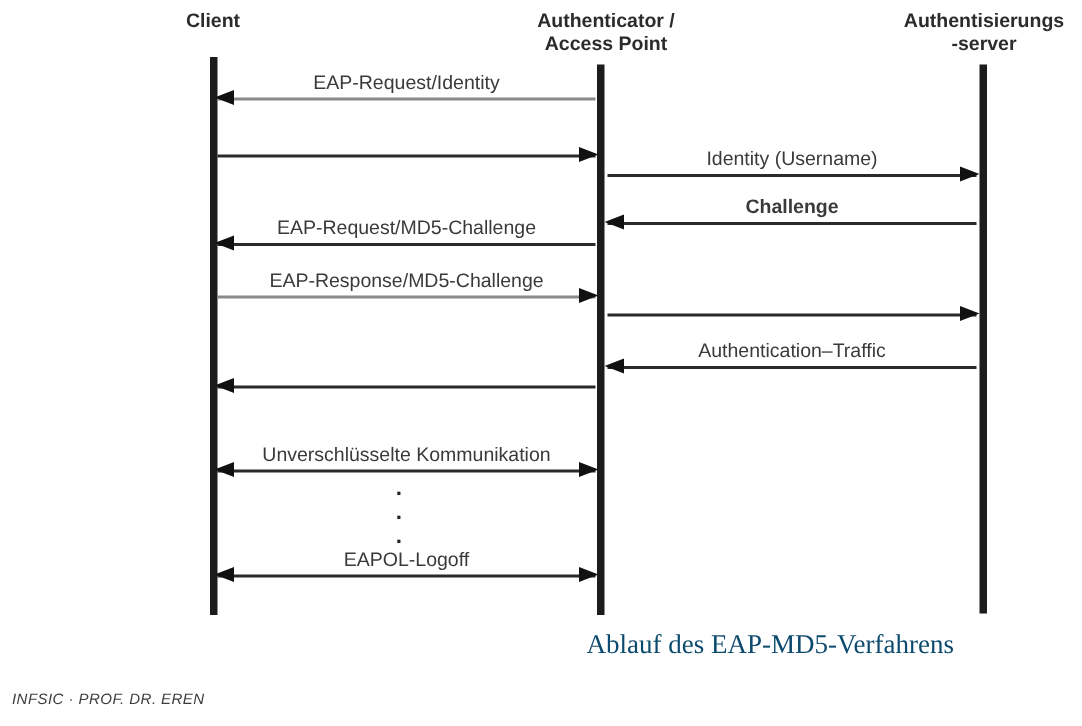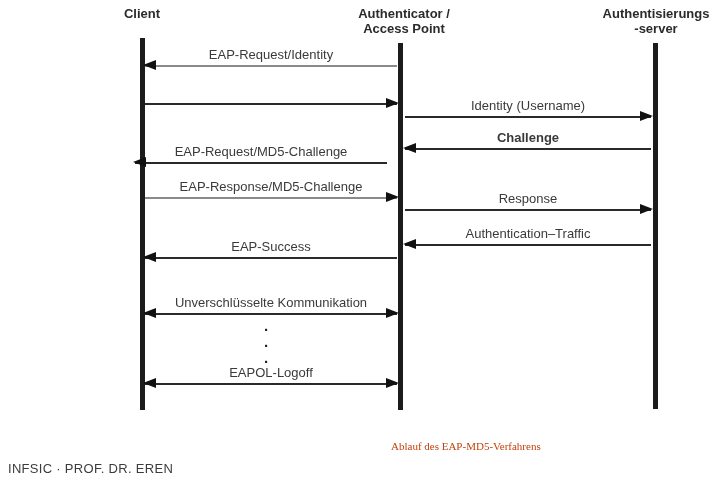--- a/index.html
+++ b/index.html
@@ -39,32 +39,32 @@
 
   
   .ellipsis {
     position:absolute; left:254px; top:318px; width:24px; text-align:center;
     font-size:15px; font-weight:bold; color:#222; line-height:16px;
   }
   .ellipsis span { display:block; }
 
   
   .caption {
-    position:absolute; left:391px; top:440px;
-    font-family:"Liberation Serif", serif; font-size:11px; color:#c2410c; white-space:nowrap;
+    position:absolute; left:391px; top:419px;
+    font-family:"Liberation Serif", serif; font-size:18px; color:#0c4a6e; white-space:nowrap;
   }
   .overlay {
     position:absolute; left:184px; top:413px;
     font-family:"Liberation Serif", serif; font-style:italic;
     font-size:23px; line-height:26.5px; white-space:nowrap;
   }
   .overlay span { display:block; }
   .footer {
     position:absolute; left:8px; top:461px;
-    font-size:13px; color:#3c3c3c; letter-spacing:0.3px; white-space:nowrap;
+    font-size:10px; color:#3c3c3c; letter-spacing:0.3px; white-space:nowrap;font-style:italic;
   }
 </style>
 </head>
 <body>
 
 <div class="stage">
 
   <div class="actor-label" id="actor-client">
     <span>Client</span>
   </div>
@@ -94,42 +94,40 @@
       <div class="msg" style="left: 403px; width: 250px; top: 94px;">
         <span class="msg-label">Identity (Username)</span>
         <div class="msg-line" style="background: rgb(42, 42, 42);"></div>
         <span class="ah ah-r"></span>
       </div>
       <div class="msg" style="left: 403px; width: 250px; top: 126px; font-weight: bold;">
         <span class="msg-label">Challenge</span>
         <div class="msg-line" style="background: rgb(42, 42, 42);"></div>
         <span class="ah ah-l"></span>
       </div>
-      <div class="msg" style="left: 133px; width: 256px; top: 140px;">
+      <div class="msg" style="left: 143px; width: 256px; top: 140px;">
         <span class="msg-label">EAP-Request/MD5-Challenge</span>
         <div class="msg-line" style="background: rgb(42, 42, 42);"></div>
         <span class="ah ah-l"></span>
       </div>
       <div class="msg" style="left: 143px; width: 256px; top: 175px;">
         <span class="msg-label">EAP-Response/MD5-Challenge</span>
         <div class="msg-line" style="background: rgb(138, 138, 138);"></div>
         <span class="ah ah-r"></span>
       </div>
       <div class="msg" style="left: 403px; width: 250px; top: 187px;">
-        <span class="msg-label">Response</span>
         <div class="msg-line" style="background: rgb(42, 42, 42);"></div>
         <span class="ah ah-r"></span>
       </div>
       <div class="msg" style="left: 403px; width: 250px; top: 222px;">
         <span class="msg-label">Authentication–Traffic</span>
         <div class="msg-line" style="background: rgb(42, 42, 42);"></div>
         <span class="ah ah-l"></span>
       </div>
       <div class="msg" style="left: 143px; width: 256px; top: 235px;">
-        <span class="msg-label">EAP-Success</span>
         <div class="msg-line" style="background: rgb(42, 42, 42);"></div>
         <span class="ah ah-l"></span>
       </div>
       <div class="msg" style="left: 143px; width: 256px; top: 291px;">
         <span class="msg-label">Unverschlüsselte Kommunikation</span>
         <div class="msg-line" style="background: rgb(42, 42, 42);"></div>
         <span class="ah ah-l"></span>
         <span class="ah ah-r"></span>
       </div>
       <div class="msg" style="left: 143px; width: 256px; top: 361px;">

